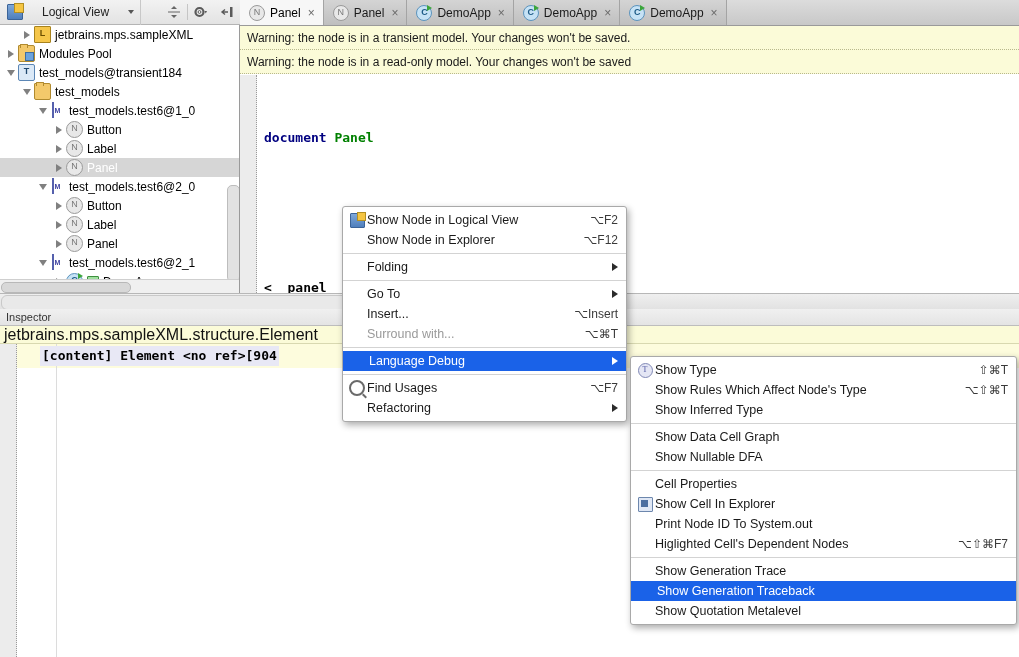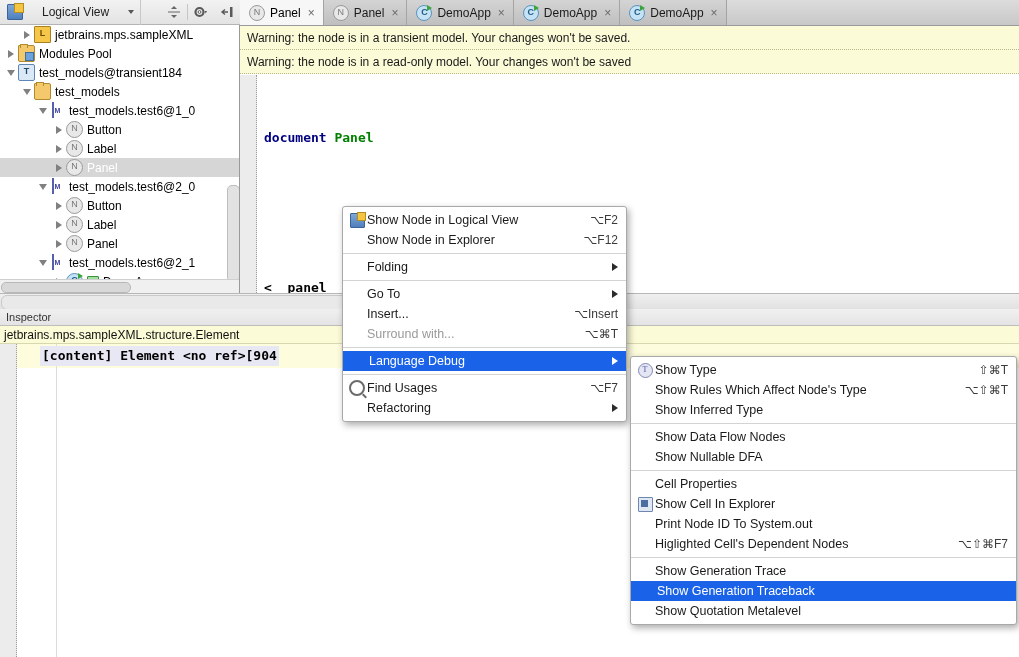--- a/index.html
+++ b/index.html
@@ -144,21 +144,21 @@
   .insp-hscroll{ position:absolute; left:1px; top:1px; width:385px; height:13px; background:#e9e9e9; border:1px solid #c9c9c9; border-radius:6px;}
   .insp-header{
     position:absolute; left:0; top:309px; width:1019px; height:17px;
     background:linear-gradient(#f0f0f0,#e4e4e4); border-bottom:1px solid #bdbdbd;
     font-size:11px; color:#333; display:flex; align-items:center; padding-left:6px;
     box-sizing:border-box;
   }
   .insp-type{
     position:absolute; left:0; top:326px; width:1019px; height:18px;
     background:#fbfbd8; border-bottom:1px solid #d8d8b0;
-    font-size:12px; color:#111; display:flex; align-items:center; padding-left:4px;
+    font-size:16px; color:#111; display:flex; align-items:center; padding-left:4px;
     box-sizing:border-box;
   }
   .insp-body{
     position:absolute; left:0; top:344px; width:1015px; height:313px;
     background:#ffffff; box-sizing:border-box;
   }
   .insp-gutter{ position:absolute; left:0; top:0; width:16px; height:313px; background:#ececec; border-right:1px dotted #9a9a9a;}
   .insp-hl-row{ position:absolute; left:17px; top:0; width:1002px; height:24px; background:#fdfcdd;}
   .insp-code{
     position:absolute; left:40px; top:2px;
@@ -521,21 +521,21 @@
         <span class="mi-ico">
           <span></span>
         </span>
         <span class="mi-label">Show Inferred Type</span>
       </div>
       <div class="msep"></div>
       <div class="mi">
         <span class="mi-ico">
           <span></span>
         </span>
-        <span class="mi-label">Show Data Flow Nodes</span>
+        <span class="mi-label">Show Data Cell Graph</span>
       </div>
       <div class="mi">
         <span class="mi-ico">
           <span></span>
         </span>
         <span class="mi-label">Show Nullable DFA</span>
       </div>
       <div class="msep"></div>
       <div class="mi">
         <span class="mi-ico">

